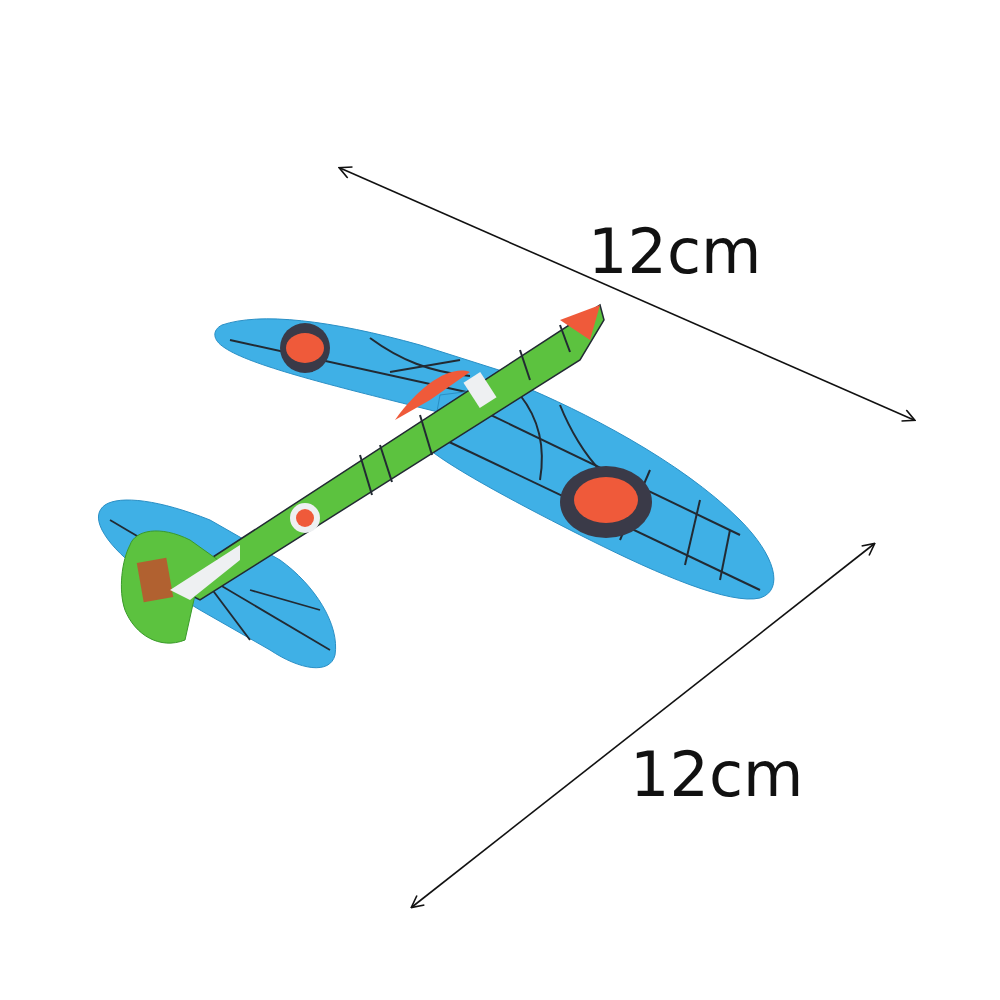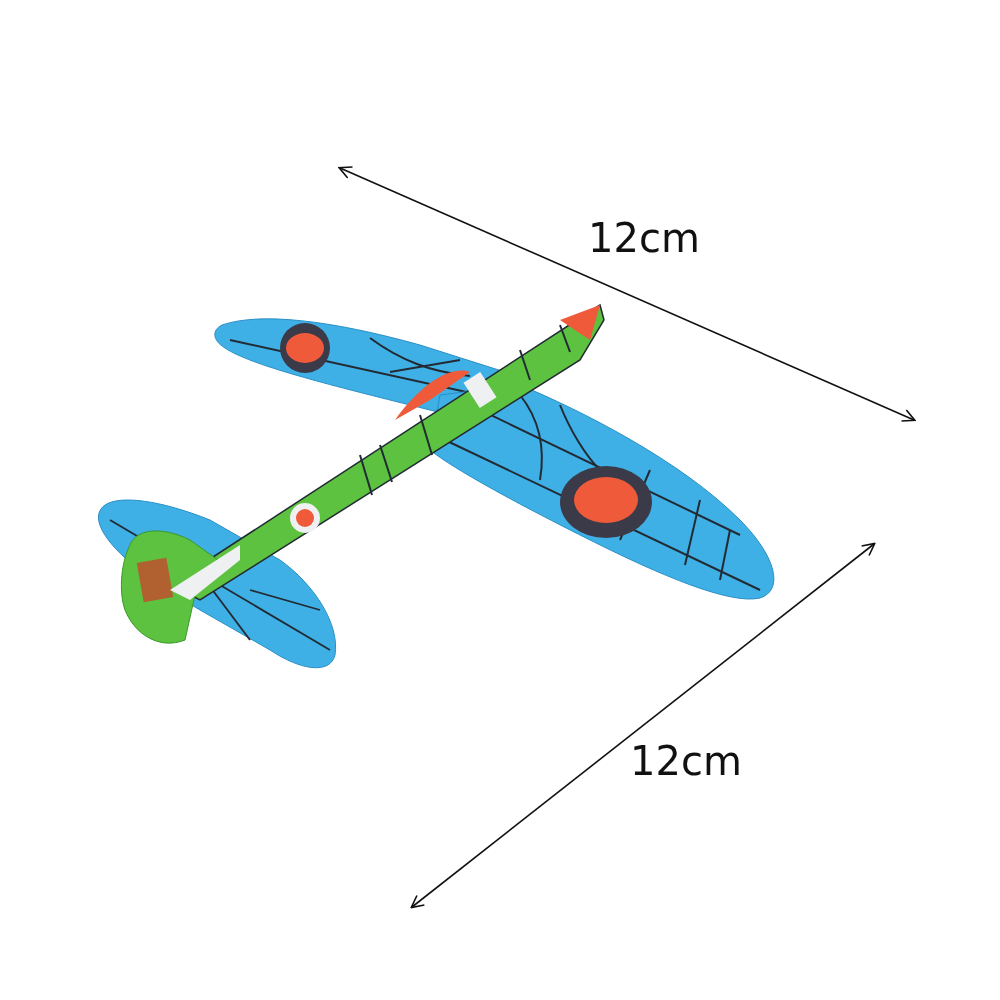--- a/index.html
+++ b/index.html
@@ -1,20 +1,20 @@
 <!DOCTYPE html>
 <html><head>
 <meta charset="utf-8">
 <style>
   html, body { margin: 0; padding: 0; background: #ffffff; }
   body { width: 1000px; height: 1000px; position: relative; overflow: hidden;
          font-family: "DejaVu Sans", sans-serif; }
   #stage { position: absolute; left: 0; top: 0; width: 1000px; height: 1000px; }
   .label { position: absolute; font-family: "DejaVu Sans", sans-serif;
-           font-size: 40px; color: #111111; letter-spacing: 0px; }
+           font-size: 62px; color: #111111; letter-spacing: 0px; }
   #label-width { left: 588px; top: 215px; }
   #label-depth { left: 630px; top: 738px; }
 </style>
 </head>
 <body>
 
 <svg id="stage" viewBox="0 0 1000 1000" xmlns="http://www.w3.org/2000/svg">
   <defs>
     <marker id="ah" markerWidth="14" markerHeight="14" refX="12" refY="7" orient="auto-start-reverse" markerUnits="userSpaceOnUse">
       <path d="M1,1 L13,7 L1,13" fill="none" stroke="#111" stroke-width="1.6"></path>

